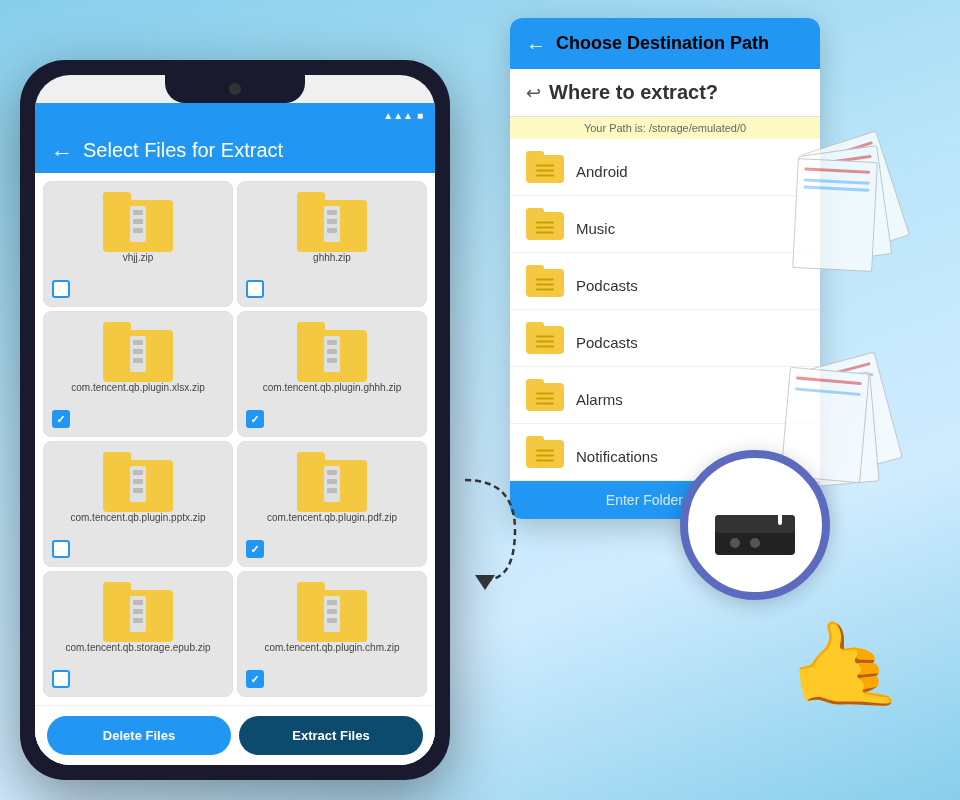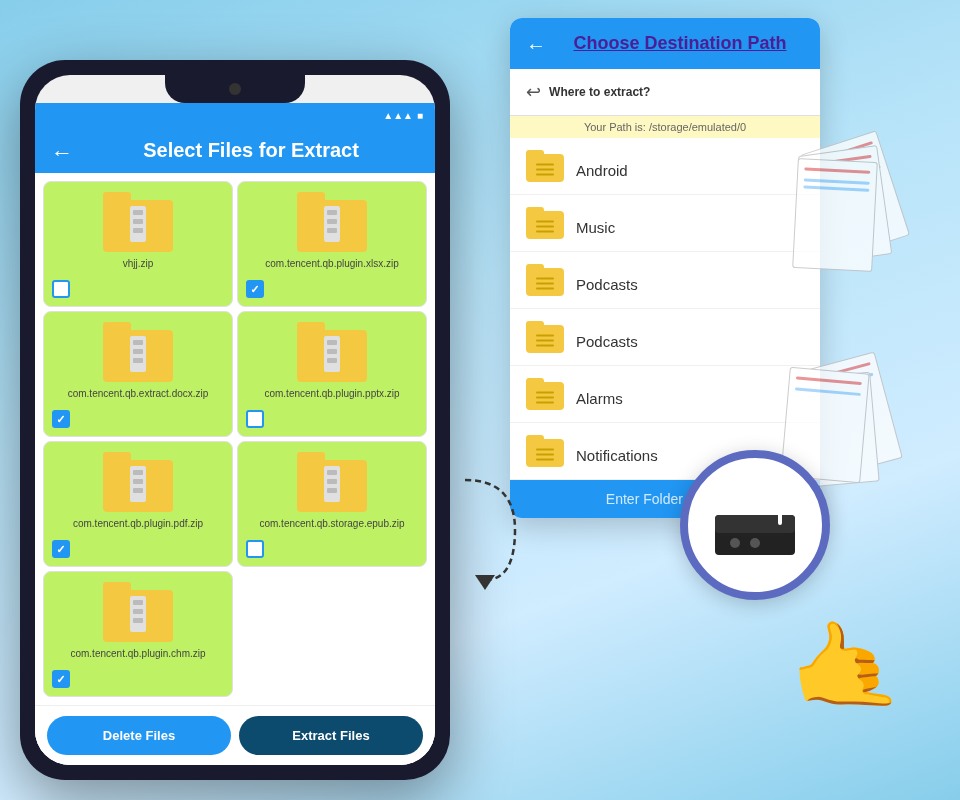--- a/index.html
+++ b/index.html
@@ -71,48 +71,46 @@
       gap: 10px;
     }
     .back-arrow {
       color: white;
       font-size: 22px;
       cursor: pointer;
     }
     .phone-title {
       color: white;
       font-size: 20px;
-      font-weight: bold;
+      font-weight: normal;
       flex: 1;
-      text-align: center;
     }
     .phone-content {
       flex: 1;
       background: white;
       overflow: hidden;
       display: flex;
       flex-direction: column;
     }
     .file-grid {
       display: grid;
       grid-template-columns: 1fr 1fr;
       gap: 4px;
       padding: 8px;
       flex: 1;
       overflow: hidden;
     }
     .file-item {
-      background: #bef264;
+      background: #e5e5e5;
       border: 1px solid #e0e0e0;
       border-radius: 8px;
       padding: 10px 8px;
       display: flex;
       flex-direction: column;
       align-items: center;
-      gap: 6px;
       position: relative;
     }
     .file-checkbox {
       position: absolute;
       bottom: 8px;
       left: 8px;
       width: 18px;
       height: 18px;
       border: 2px solid #2196f3;
       border-radius: 3px;
@@ -184,40 +182,39 @@
       padding: 14px 16px;
       display: flex;
       align-items: center;
       gap: 10px;
     }
     .dest-back {
       color: white;
       font-size: 20px;
     }
     .dest-title {
-      color: #4c1d95;
+      color: #000000;
       font-size: 18px;
       font-weight: bold;
       flex: 1;
-      text-align: center;
-      text-decoration: underline;
+      text-align: left;
     }
     .dest-subheader {
       padding: 12px 16px;
       display: flex;
       align-items: center;
       gap: 8px;
       border-bottom: 1px solid #e0e0e0;
     }
     .dest-subheader-icon {
       font-size: 18px;
       color: #555;
     }
     .dest-subheader-text {
-      font-size: 12px;
+      font-size: 20px;
       font-weight: 600;
       color: #333;
     }
     .dest-path {
       background: #fef9c3;
       padding: 5px 16px;
       font-size: 11px;
       color: #666;
       text-align: center;
     }
@@ -349,20 +346,32 @@
             <rect x="0" y="8" width="70" height="52" rx="4" fill="#f5c842"></rect>
             <rect x="0" y="0" width="28" height="12" rx="3" fill="#f5c842"></rect>
             <rect x="27" y="14" width="16" height="36" rx="2" fill="#e0e0e0"></rect>
             <rect x="30" y="18" width="10" height="5" rx="1" fill="#bbb"></rect>
             <rect x="30" y="27" width="10" height="5" rx="1" fill="#bbb"></rect>
             <rect x="30" y="36" width="10" height="5" rx="1" fill="#bbb"></rect>
           </svg>
           <div class="file-checkbox"></div>
           <span class="file-name">vhjj.zip</span>
         </div>
+        <div class="file-item">
+          <svg class="zip-folder" viewBox="0 0 70 60">
+            <rect x="0" y="8" width="70" height="52" rx="4" fill="#f5c842"></rect>
+            <rect x="0" y="0" width="28" height="12" rx="3" fill="#f5c842"></rect>
+            <rect x="27" y="14" width="16" height="36" rx="2" fill="#e0e0e0"></rect>
+            <rect x="30" y="18" width="10" height="5" rx="1" fill="#bbb"></rect>
+            <rect x="30" y="27" width="10" height="5" rx="1" fill="#bbb"></rect>
+            <rect x="30" y="36" width="10" height="5" rx="1" fill="#bbb"></rect>
+          </svg>
+          <div class="file-checkbox"></div>
+          <span class="file-name">ghhh.zip</span>
+        </div>
 
         <div class="file-item">
           <svg class="zip-folder" viewBox="0 0 70 60">
             <rect x="0" y="8" width="70" height="52" rx="4" fill="#f5c842"></rect>
             <rect x="0" y="0" width="28" height="12" rx="3" fill="#f5c842"></rect>
             <rect x="27" y="14" width="16" height="36" rx="2" fill="#e0e0e0"></rect>
             <rect x="30" y="18" width="10" height="5" rx="1" fill="#bbb"></rect>
             <rect x="30" y="27" width="10" height="5" rx="1" fill="#bbb"></rect>
             <rect x="30" y="36" width="10" height="5" rx="1" fill="#bbb"></rect>
           </svg>
@@ -372,21 +381,21 @@
         <div class="file-item">
           <svg class="zip-folder" viewBox="0 0 70 60">
             <rect x="0" y="8" width="70" height="52" rx="4" fill="#f5c842"></rect>
             <rect x="0" y="0" width="28" height="12" rx="3" fill="#f5c842"></rect>
             <rect x="27" y="14" width="16" height="36" rx="2" fill="#e0e0e0"></rect>
             <rect x="30" y="18" width="10" height="5" rx="1" fill="#bbb"></rect>
             <rect x="30" y="27" width="10" height="5" rx="1" fill="#bbb"></rect>
             <rect x="30" y="36" width="10" height="5" rx="1" fill="#bbb"></rect>
           </svg>
           <div class="file-checkbox checked"></div>
-          <span class="file-name">com.tencent.qb.extract.docx.zip</span>
+          <span class="file-name">com.tencent.qb.plugin.ghhh.zip</span>
         </div>
 
         <div class="file-item">
           <svg class="zip-folder" viewBox="0 0 70 60">
             <rect x="0" y="8" width="70" height="52" rx="4" fill="#f5c842"></rect>
             <rect x="0" y="0" width="28" height="12" rx="3" fill="#f5c842"></rect>
             <rect x="27" y="14" width="16" height="36" rx="2" fill="#e0e0e0"></rect>
             <rect x="30" y="18" width="10" height="5" rx="1" fill="#bbb"></rect>
             <rect x="30" y="27" width="10" height="5" rx="1" fill="#bbb"></rect>
             <rect x="30" y="36" width="10" height="5" rx="1" fill="#bbb"></rect>

